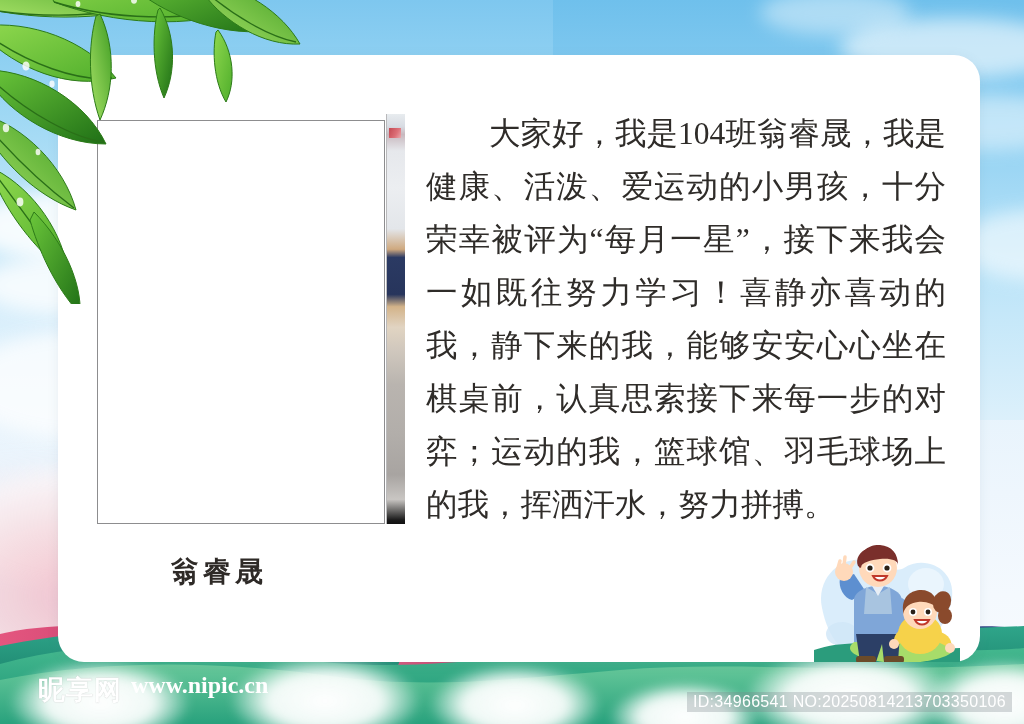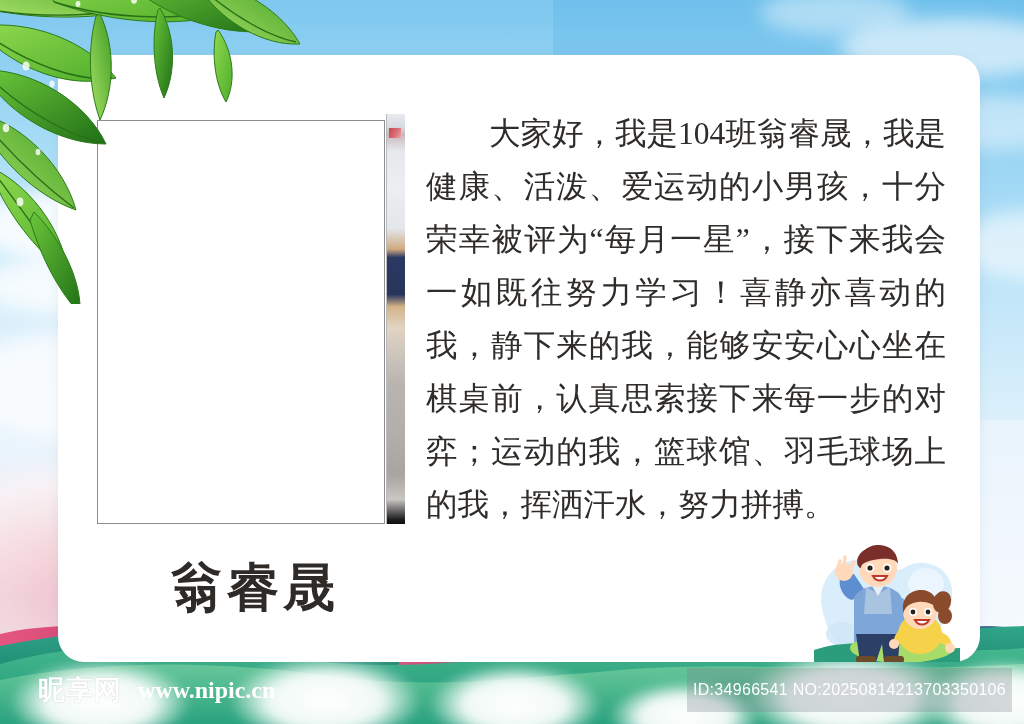--- a/index.html
+++ b/index.html
@@ -155,21 +155,21 @@
     width: 12px; height: 10px;
     background: linear-gradient(120deg, #c0303a 0%, #e0626a 60%, #f0a8ac 100%);
     opacity: .85;
   }
 
   
   .name {
     position: absolute;
     left: 113px;
     top: 498px;
-    font-size: 52px;
+    font-size: 28px;
     font-weight: bold;
     color: #2e2a27;
     letter-spacing: 4px;
     font-family: Liberation Mono, monospace;
     white-space: nowrap;
   }
 
   
   .essay {
     position: absolute;
@@ -192,22 +192,22 @@
     right: 20px; bottom: 0px;
     width: 146px; height: 124px;
   }
   .kids svg { display:block; width:100%; height:100%; }
 
   
   .wm-left {
     position: absolute;
     left: 38px; bottom: 16px;
     display: flex;
-    align-items: center;
-    gap: 16px;
+    align-items: flex-start;
+    gap: 9px;
     pointer-events: none;
   }
   .wm-logo {
     font-size: 27px;
     font-weight: bold;
     color: #ffffff;
     letter-spacing: 1px;
     text-shadow: 0 0 1px rgba(0,0,0,.25);
     font-family: "DejaVu Sans", "Liberation Sans", sans-serif;
   }
@@ -218,21 +218,21 @@
     letter-spacing: 0px;
     font-family: "Liberation Serif", "DejaVu Serif", serif;
   }
   .wm-id {
     position: absolute;
     right: 12px; bottom: 12px;
     font-size: 16px;
     color: #ffffff;
     letter-spacing: .3px;
     background: rgba(120,130,135,0.30);
-    padding: 13px 6px;
+    padding: 1px 6px;
     font-family: "Liberation Sans", "DejaVu Sans", sans-serif;
     white-space: nowrap;
   }
 </style>
 </head>
 <body>
 
 <div id="stage">
 
   <div class="sky"></div>

